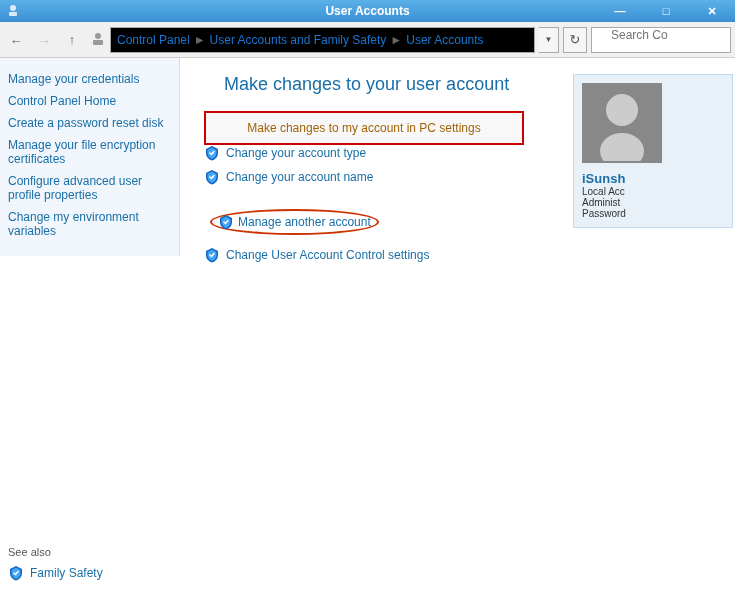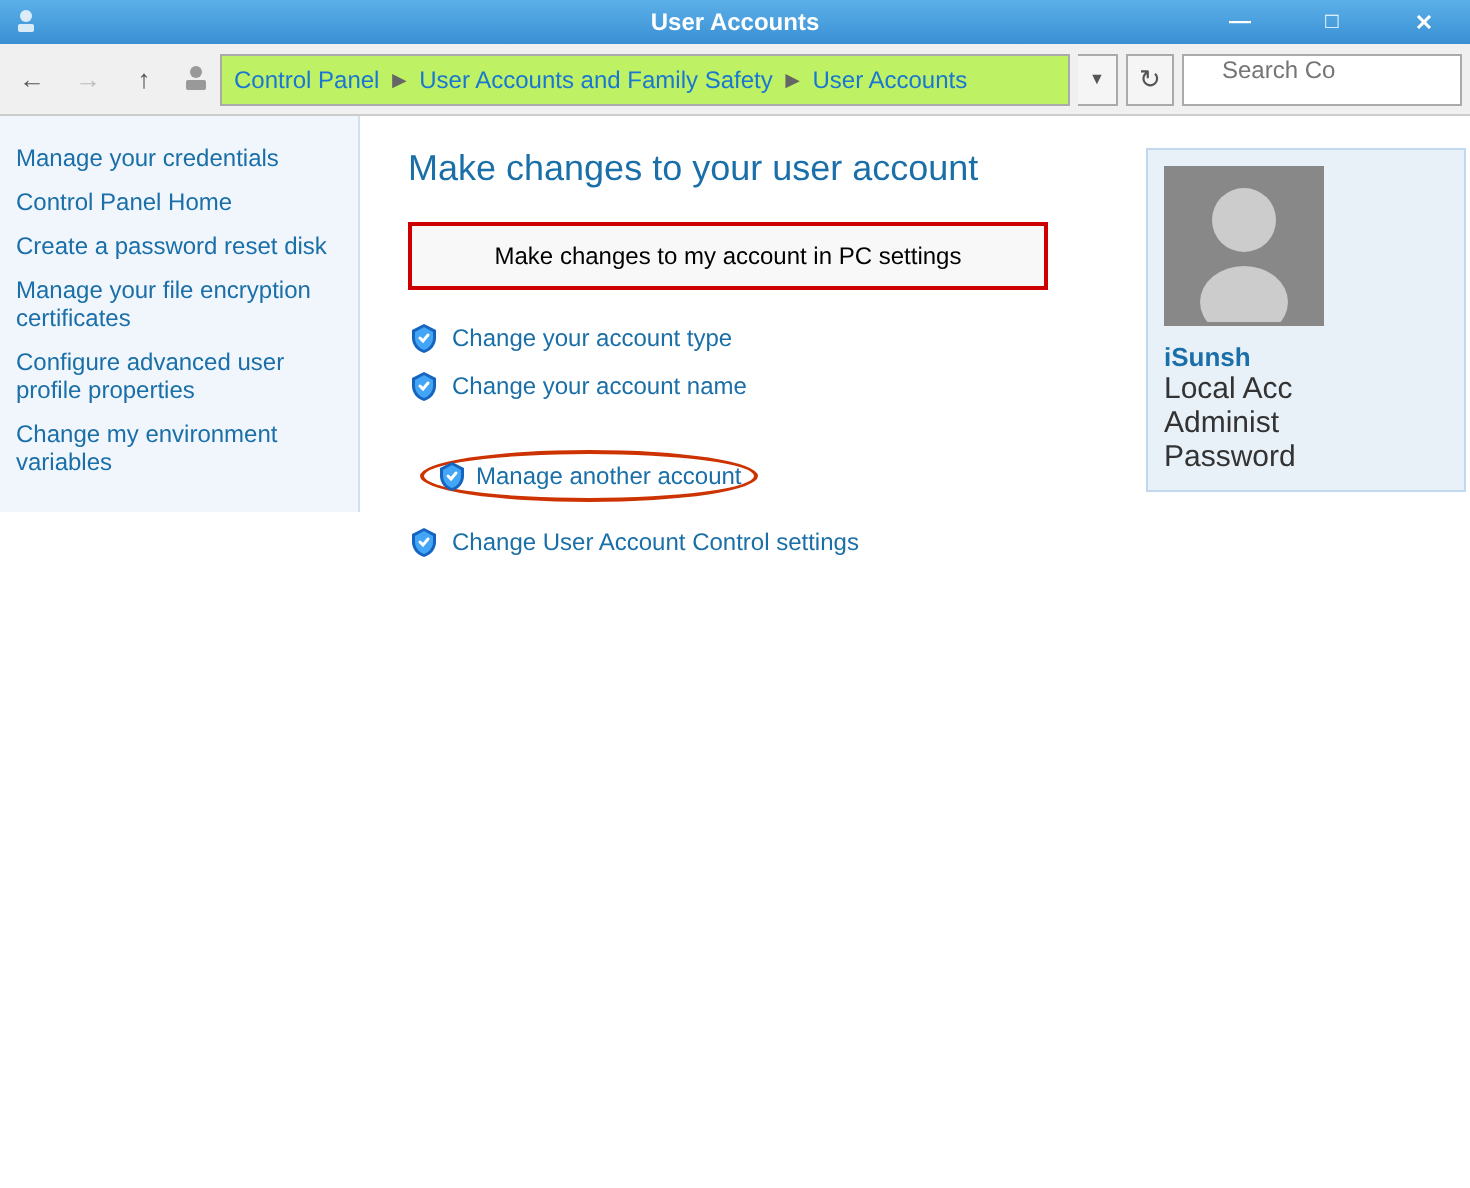--- a/index.html
+++ b/index.html
@@ -67,21 +67,21 @@
       display: flex;
       align-items: center;
       justify-content: center;
       color: #555;
       font-size: 13px;
     }
     .address-field {
       flex: 1;
       height: 26px;
       border: 1px solid #aaa;
-      background: #bef264;
+      background: #000000;
       display: flex;
       align-items: center;
       padding: 0 6px;
       font-size: 12px;
       color: #333;
       gap: 4px;
     }
     .address-separator { color: #666; }
     .address-link { color: #1976d2; cursor: pointer; text-decoration: none; }
     .address-dropdown {
@@ -163,32 +163,33 @@
       flex: 1;
       padding: 16px 24px;
       overflow-y: auto;
     }
 
     .page-title {
       font-size: 18px;
       color: #1a6fa8;
       font-weight: 300;
       margin-bottom: 16px;
+      margin-left: 20px;
     }
 
     .pc-settings-btn {
       border: 2px solid #cc0000;
       background: #f8f8f8;
       padding: 8px 16px;
-      color: #000000;
+      color: #a16207;
       font-size: 12px;
       cursor: pointer;
       width: 320px;
       text-align: center;
-      margin-bottom: 16px;
+      margin-bottom: 0;
     }
 
     .action-item {
       display: flex;
       align-items: center;
       gap: 6px;
       margin-bottom: 8px;
     }
     .action-link {
       color: #1a6fa8;
@@ -234,21 +235,21 @@
       justify-content: center;
       margin-bottom: 8px;
     }
     .user-name {
       color: #1a6fa8;
       font-size: 13px;
       font-weight: 600;
     }
     .user-detail {
       color: #333;
-      font-size: 15px;
+      font-size: 10px;
     }
 
     .right-panel {
       width: 170px;
       padding: 16px 8px;
       flex-shrink: 0;
     }
 
     
     .shield-svg {
@@ -318,20 +319,31 @@
   <div class="sidebar-wrapper">
     <div class="sidebar">
       <a class="sidebar-link">Manage your credentials</a>
 
       <a class="sidebar-link">Control Panel Home</a>
       <a class="sidebar-link">Create a password reset disk</a>
       <a class="sidebar-link">Manage your file encryption certificates</a>
       <a class="sidebar-link">Configure advanced user profile properties</a>
       <a class="sidebar-link">Change my environment variables</a>
 
+      <div style="position:absolute; bottom:12px; left:8px;">
+        <div class="see-also">See also</div>
+        <div class="family-safety-item">
+          <svg class="shield-svg" viewBox="0 0 16 16">
+            <path d="M8 1L2 4v4c0 3.5 2.5 6.5 6 7.5 3.5-1 6-4 6-7.5V4z" fill="#1565c0"></path>
+            <path d="M8 2.5L3.5 5v3c0 2.8 2 5.2 4.5 6 2.5-.8 4.5-3.2 4.5-6V5z" fill="#42a5f5"></path>
+            <path d="M6 8l1.5 1.5L10 6.5" stroke="white" stroke-width="1.5" fill="none" stroke-linecap="round"></path>
+          </svg>
+          <a class="sidebar-link" style="margin-bottom:0;">Family Safety</a>
+        </div>
+      </div>
     </div>
   </div>
 
   <div class="content">
     <h2 class="page-title">Make changes to your user account</h2>
 
     <button class="pc-settings-btn">Make changes to my account in PC settings</button>
 
     <div class="action-item">
       <svg class="shield-svg" viewBox="0 0 16 16">

